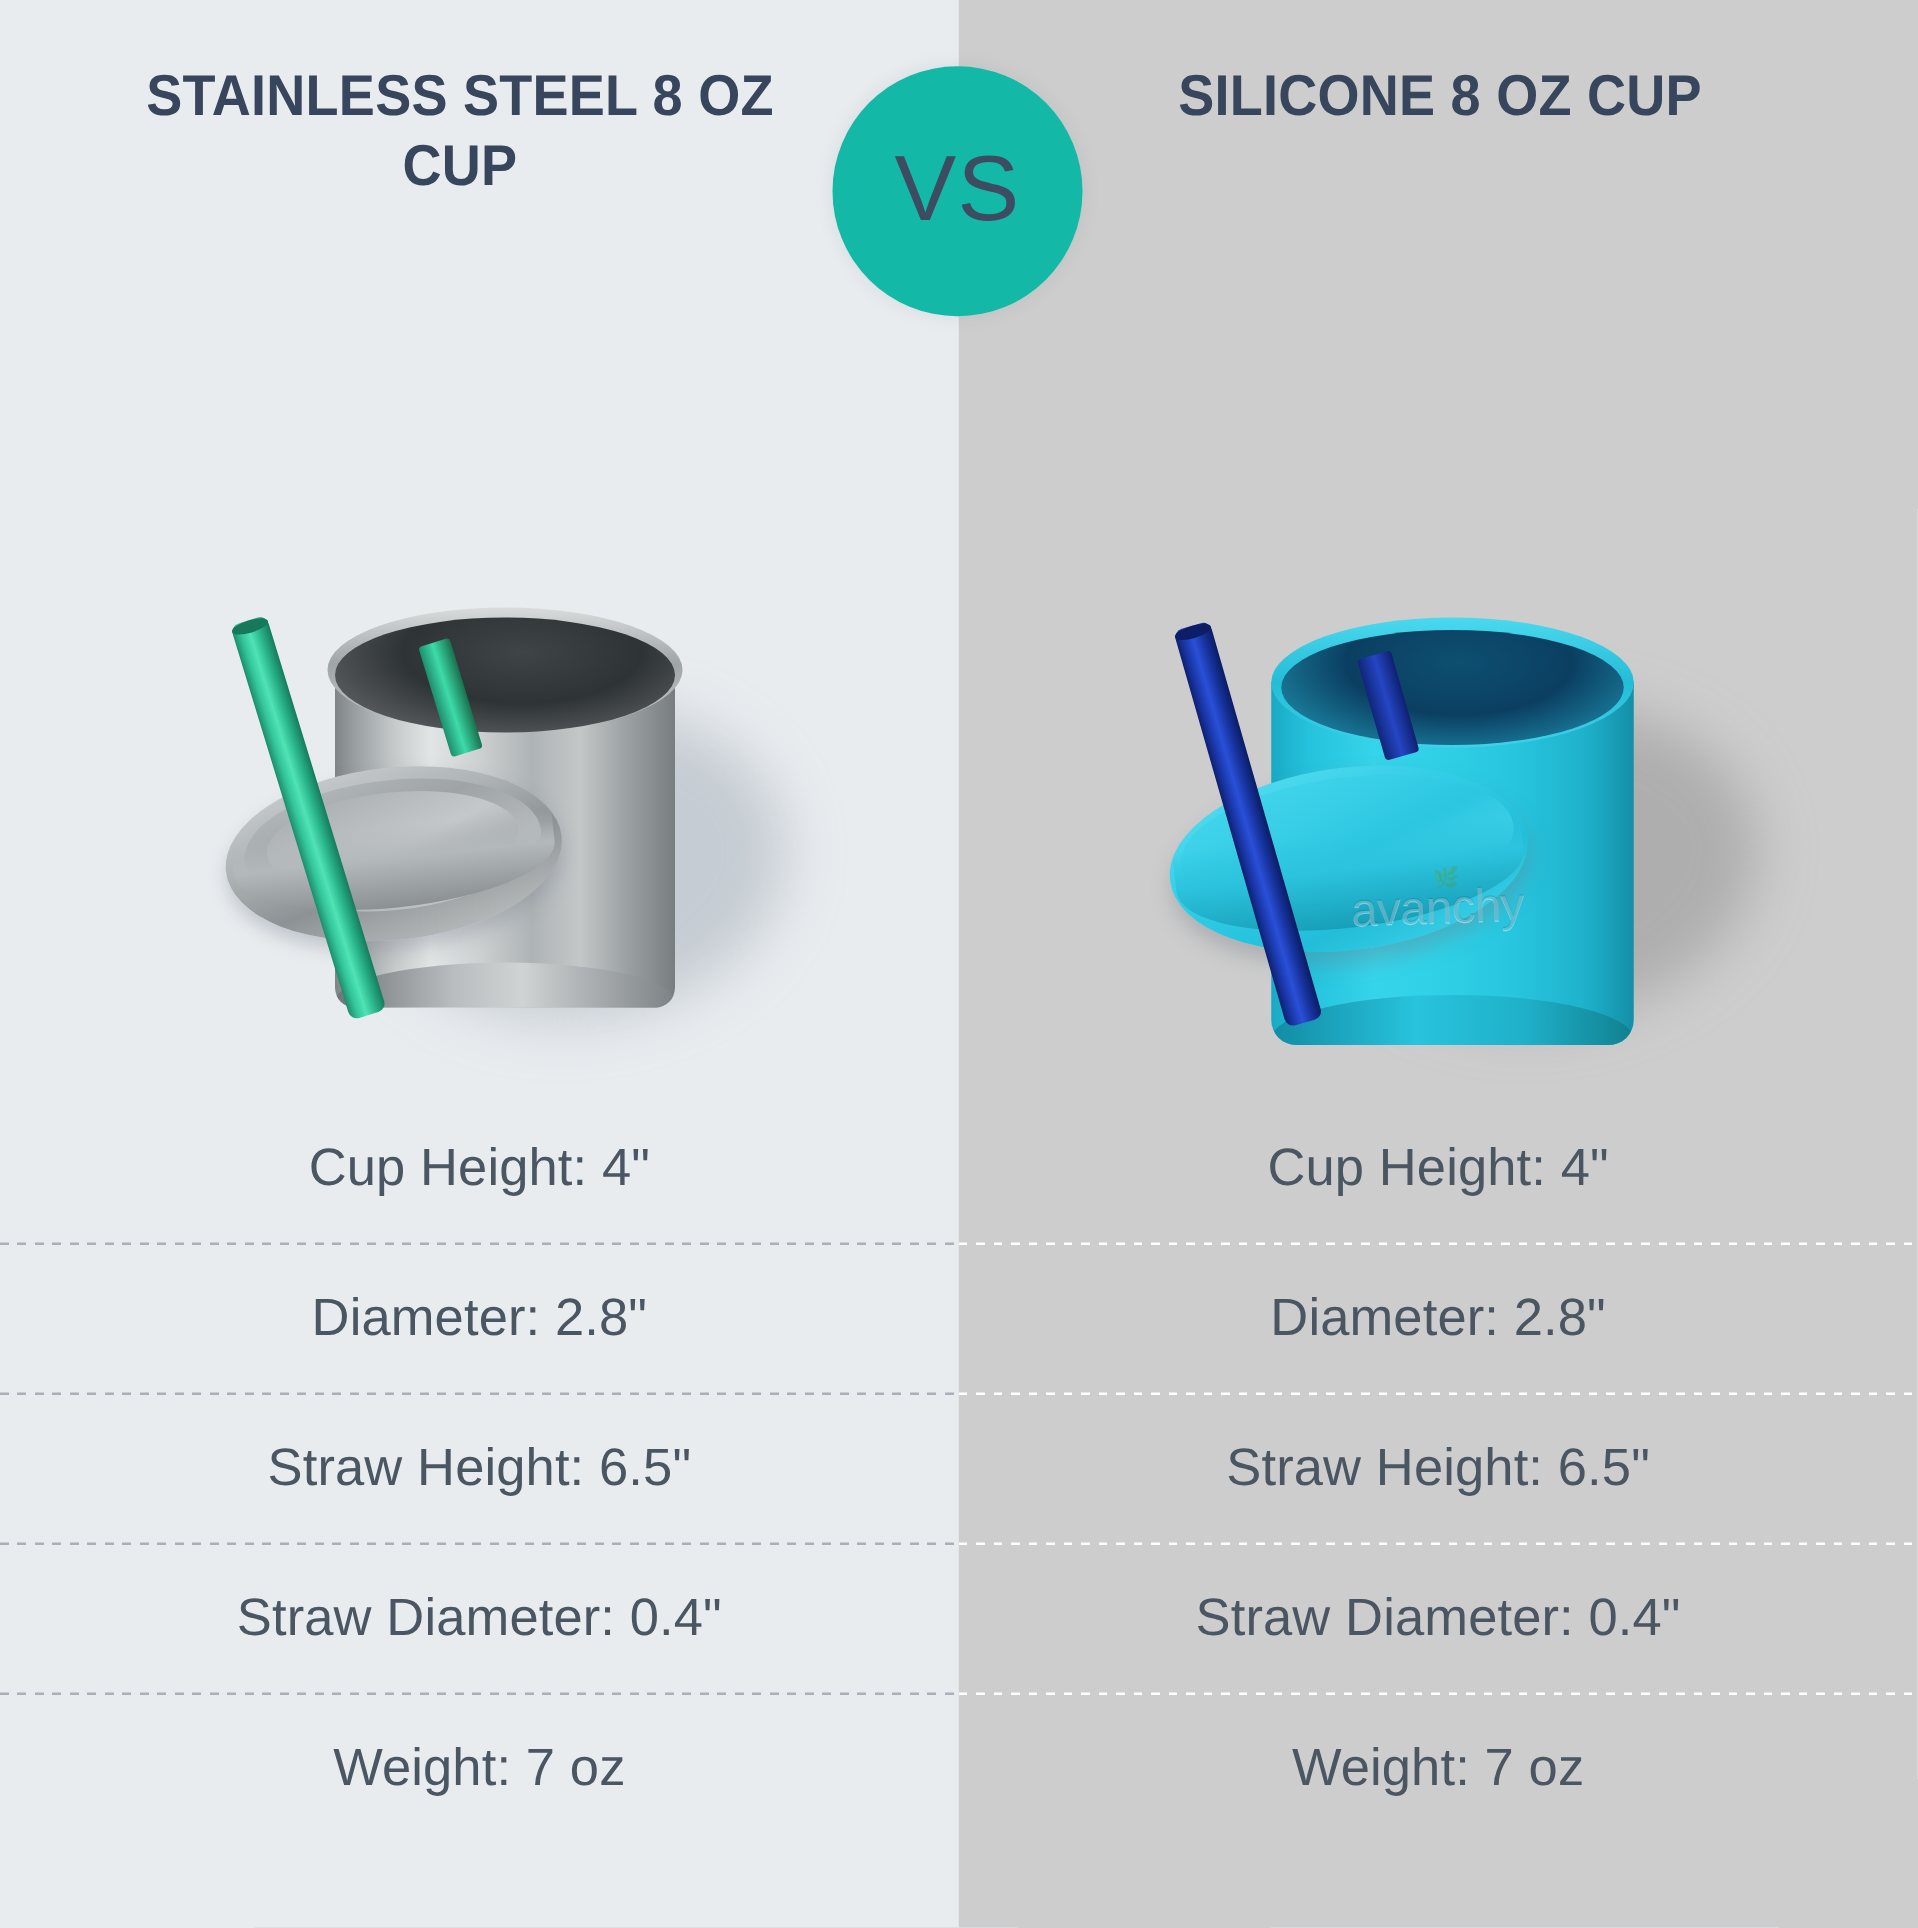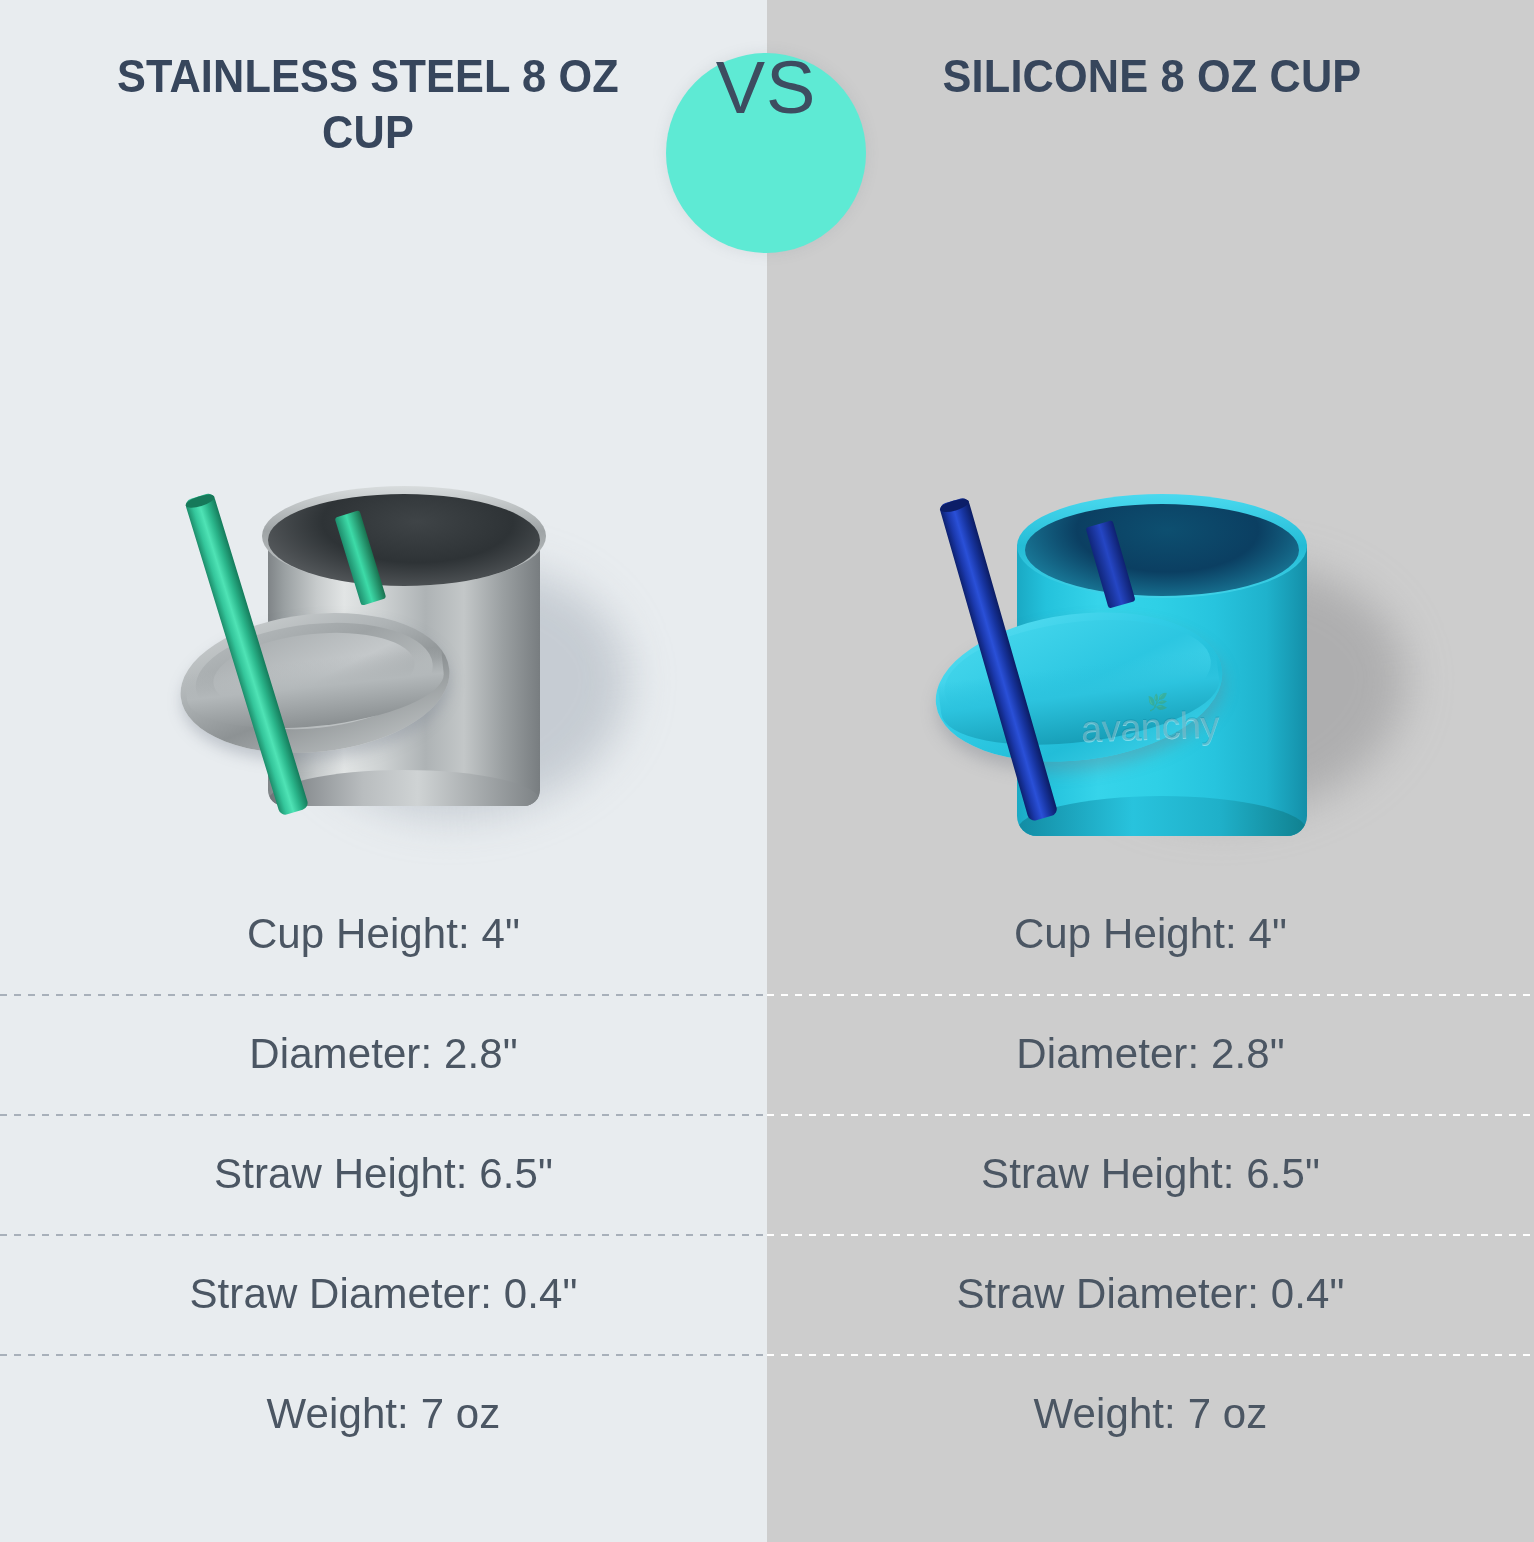--- a/index.html
+++ b/index.html
@@ -26,23 +26,23 @@
     text-transform:uppercase;
     transform:scaleX(0.94);transform-origin:center top;
   }
   .title.left{left:48px;}
   .title.right{left:832px;}
 
   
   .vs-badge{
     position:absolute;left:666px;top:53px;
     width:200px;height:200px;border-radius:50%;
-    background:#5eead4;
+    background:#14b8a6;
     box-shadow:0 0 14px rgba(120,130,145,.16);
-    display:flex;align-items:flex-start;justify-content:center;
+    display:flex;align-items:center;justify-content:center;
     z-index:6;
   }
   .vs-badge span{
     font-size:74px;color:#3d4c60;font-weight:400;
     letter-spacing:1px;line-height:1;
     transform:translateY(-2px);
   }
 
   
   .product{position:absolute;z-index:2;}

